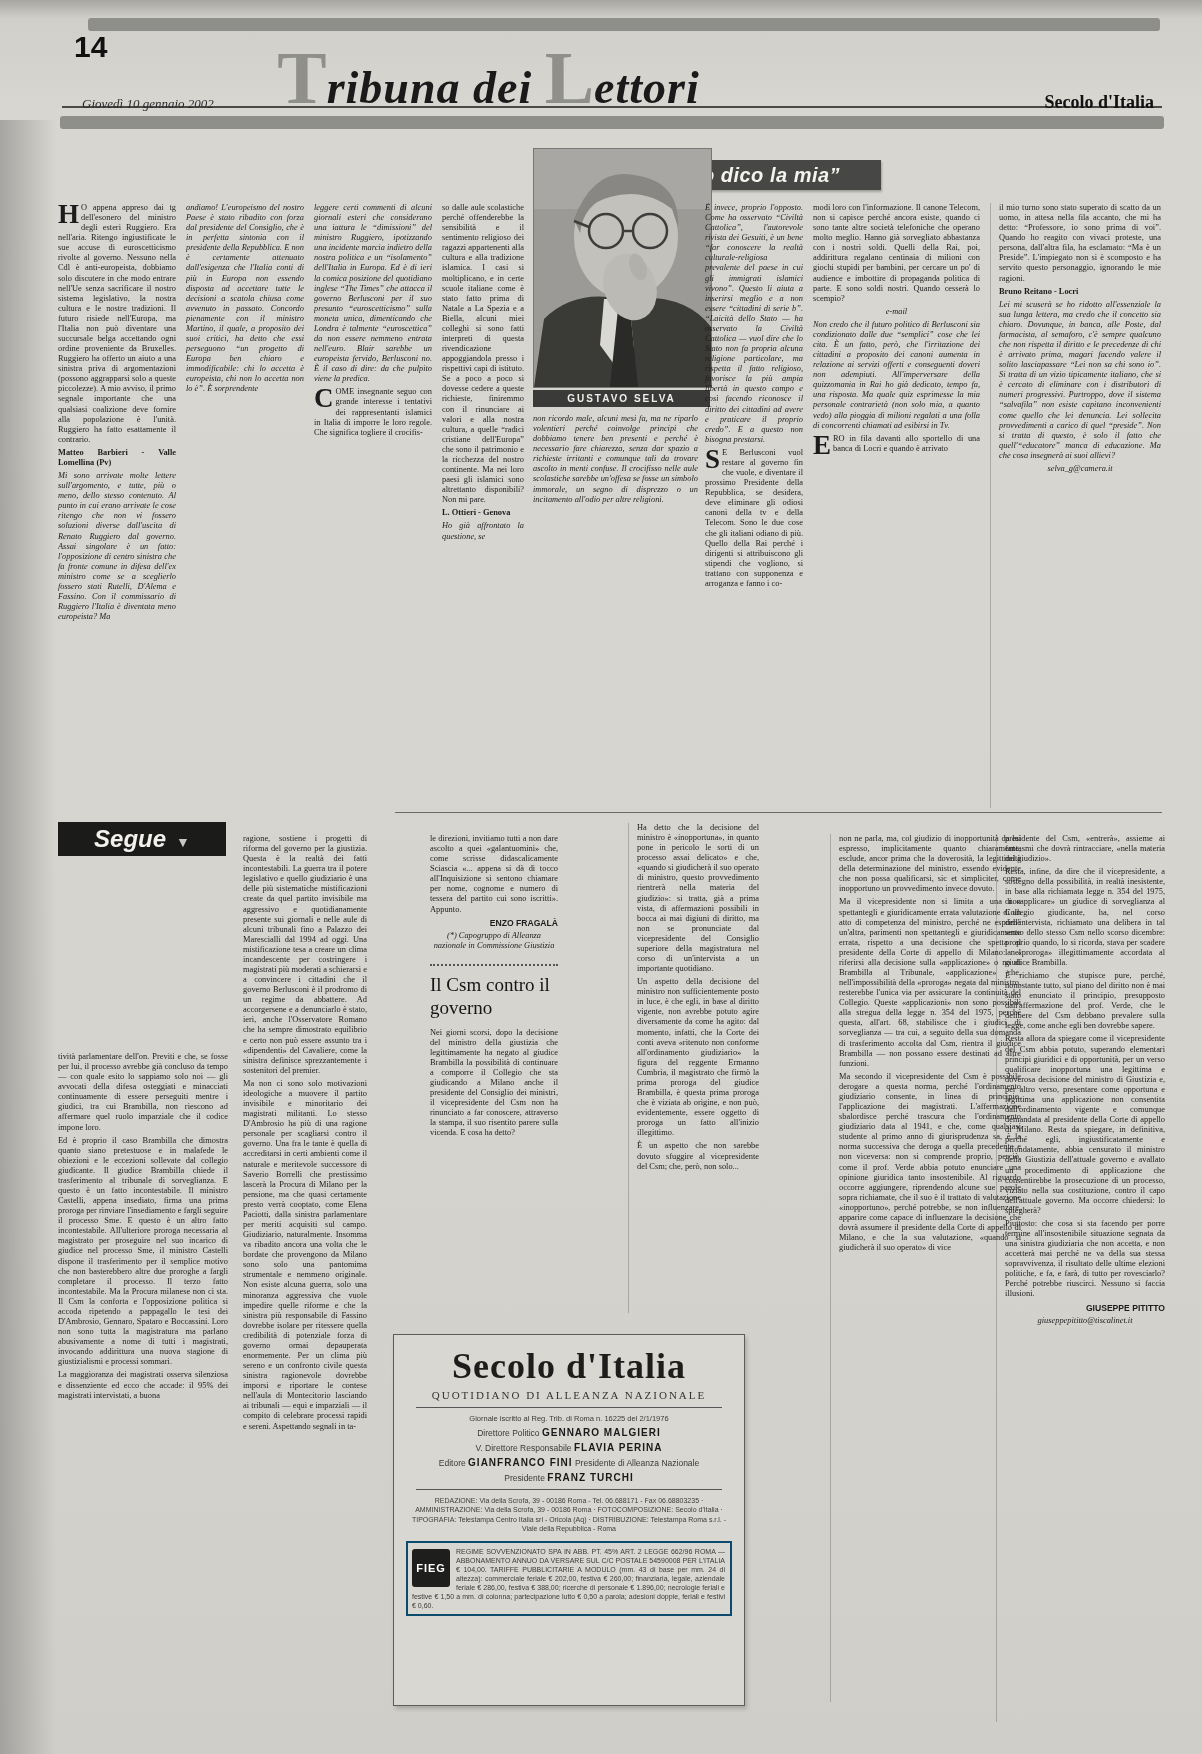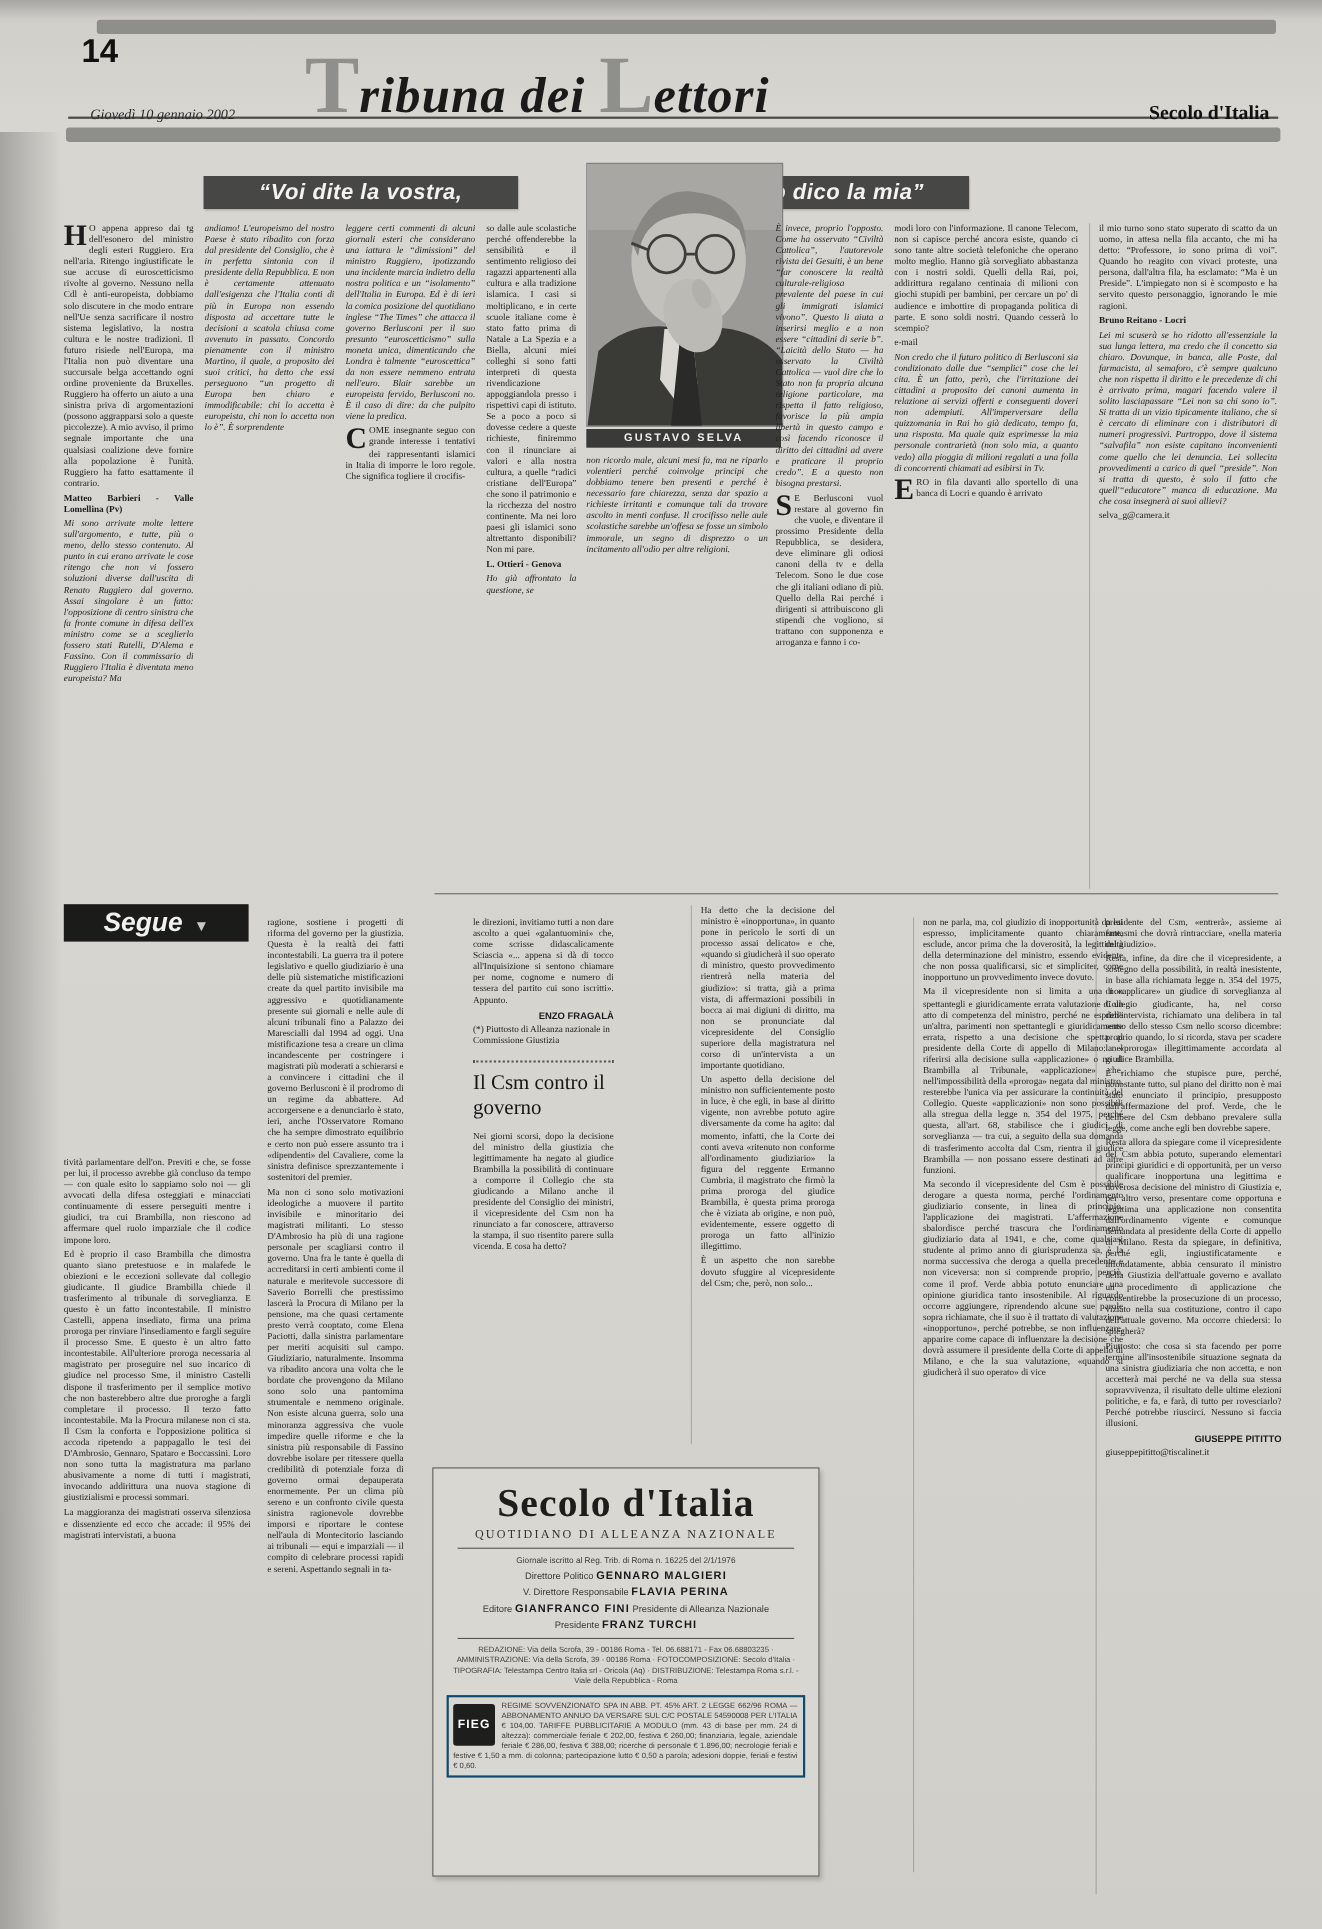--- a/index.html
+++ b/index.html
@@ -22,21 +22,21 @@
           box-shadow:1px 2px 2px rgba(0,0,0,.25);letter-spacing:.5px;}
   #photo{position:absolute;left:475px;top:0;width:177px;height:238px;border:1px solid #777;}
   #photo-cap{position:absolute;left:475px;top:242px;width:177px;height:17px;background:#3a3a38;color:#efefec;
              font:bold 10px "Liberation Sans",sans-serif;line-height:17px;text-align:center;letter-spacing:2px;}
   .col{position:absolute;overflow:hidden;font-size:8.4px;line-height:1.2;text-align:justify;}
   .col p{margin:0 0 3px 0;}
   .pr{font-style:normal;}
   .pi{font-style:italic;}
   .psig{font-weight:bold;font-size:8.4px;}
   .psigr{font-weight:bold;text-align:right;font-size:8.6px;font-family:"Liberation Sans",sans-serif;}
-  .pem{text-align:left;}
+  .pem{font-style:italic;text-align:center;}
   .dc{float:left;font-size:27px;line-height:23px;font-weight:bold;padding-right:2px;}
   .vr{border-left:1px solid rgba(40,40,40,.25);padding-left:8px;}
   
   #bottom{position:absolute;left:58px;top:822px;width:1104px;height:905px;}
   #segue-banner{position:absolute;left:0;top:0;width:168px;height:34px;background:#1b1b1a;color:#f2f1ed;
       font:bold italic 24px "Liberation Sans",sans-serif;line-height:34px;text-align:center;}
   #segue-banner .tri{font-style:normal;font-size:14px;color:#c9c8c4;margin-left:10px;}
   #dalla{position:absolute;left:0;top:34px;width:168px;height:96px;background:#b5b3af;
       font:bold italic 19px "Liberation Serif",serif;color:#3d3d3b;padding:6px 0 0 14px;box-sizing:border-box;line-height:1.35;}
   .dotted{border-top:2px dotted #555;}
@@ -68,21 +68,20 @@
   <div class="pageno">14</div>
 
   <div class="tribuna"><span class="big">T</span><span class="it">ribuna dei </span><span class="big">L</span><span class="it">ettori</span></div>
 
   <div class="thinrule" style="left:62px;top:106px;width:1100px;"></div>
   <div class="dateline">Giovedì 10 gennaio 2002</div>
   <div class="papername">Secolo d'Italia</div>
   <div class="bar" style="left:60px;top:116px;width:1104px;height:13px;"></div>
 
   <div id="letters">
-    <div class="banner" style="left:127px;width:286px;">“Voi dite la vostra,</div>
     <div class="banner" style="left:597px;width:226px;">Io dico la mia”</div>
 
     <div id="photo">
       <svg width="177" height="238" viewBox="0 0 177 238">
         <rect width="177" height="238" fill="#9b9a96"></rect>
         <rect x="0" y="0" width="177" height="60" fill="#a8a7a3"></rect>
         <ellipse cx="92" cy="88" rx="52" ry="62" fill="#c3c1bc"></ellipse>
         <path d="M40 70 Q60 18 100 26 Q146 32 144 78 L138 60 Q110 38 76 48 Q50 54 46 84 Z" fill="#888783"></path>
         <circle cx="72" cy="82" r="17" fill="none" stroke="#3d3d3b" stroke-width="2.5"></circle>
         <circle cx="116" cy="82" r="17" fill="none" stroke="#3d3d3b" stroke-width="2.5"></circle>
@@ -148,21 +147,21 @@
       </div>
     <div class="col" style="left:185px;top:12px;width:124px;height:763px;">
         <p class="pr">ragione, sostiene i progetti di riforma del governo per la giustizia. Questa è la realtà dei fatti incontestabili. La guerra tra il potere legislativo e quello giudiziario è una delle più sistematiche mistificazioni create da quel partito invisibile ma aggressivo e quotidianamente presente sui giornali e nelle aule di alcuni tribunali fino a Palazzo dei Marescialli dal 1994 ad oggi. Una mistificazione tesa a creare un clima incandescente per costringere i magistrati più moderati a schierarsi e a convincere i cittadini che il governo Berlusconi è il prodromo di un regime da abbattere. Ad accorgersene e a denunciarlo è stato, ieri, anche l'Osservatore Romano che ha sempre dimostrato equilibrio e certo non può essere assunto tra i «dipendenti» del Cavaliere, come la sinistra definisce sprezzantemente i sostenitori del premier.</p>
         <p class="pr">Ma non ci sono solo motivazioni ideologiche a muovere il partito invisibile e minoritario dei magistrati militanti. Lo stesso D'Ambrosio ha più di una ragione personale per scagliarsi contro il governo. Una fra le tante è quella di accreditarsi in certi ambienti come il naturale e meritevole successore di Saverio Borrelli che prestissimo lascerà la Procura di Milano per la pensione, ma che quasi certamente presto verrà cooptato, come Elena Paciotti, dalla sinistra parlamentare per meriti acquisiti sul campo. Giudiziario, naturalmente. Insomma va ribadito ancora una volta che le bordate che provengono da Milano sono solo una pantomima strumentale e nemmeno originale. Non esiste alcuna guerra, solo una minoranza aggressiva che vuole impedire quelle riforme e che la sinistra più responsabile di Fassino dovrebbe isolare per ritessere quella credibilità di potenziale forza di governo ormai depauperata enormemente. Per un clima più sereno e un confronto civile questa sinistra ragionevole dovrebbe imporsi e riportare le contese nell'aula di Montecitorio lasciando ai tribunali — equi e imparziali — il compito di celebrare processi rapidi e sereni. Aspettando segnali in ta-</p>
       </div>
 
     <div style="position:absolute;left:372px;top:12px;width:128px;height:500px;overflow:hidden;">
       <div class="col" style="position:static;width:128px;">
           <p class="pr">le direzioni, invitiamo tutti a non dare ascolto a quei «galantuomini» che, come scrisse didascalicamente Sciascia «... appena si dà di tocco all'Inquisizione si sentono chiamare per nome, cognome e numero di tessera del partito cui sono iscritti». Appunto.</p>
           <p class="psigr">ENZO FRAGALÀ</p>
-          <p class="pem">(*) Piuttosto di Alleanza nazionale in Commissione Giustizia</p>
+          <p class="pem">(*) Capogruppo di Alleanza nazionale in Commissione Giustizia</p>
         </div>
       <div class="dotted" style="margin-top:10px;"></div>
       <div class="headline2">Il Csm contro il governo</div>
       <div class="col" style="position:static;width:128px;">
           <p class="pr">Nei giorni scorsi, dopo la decisione del ministro della giustizia che legittimamente ha negato al giudice Brambilla la possibilità di continuare a comporre il Collegio che sta giudicando a Milano anche il presidente del Consiglio dei ministri, il vicepresidente del Csm non ha rinunciato a far conoscere, attraverso la stampa, il suo risentito parere sulla vicenda. E cosa ha detto?</p>
         </div>
     </div>
 
     <div class="col vr" style="left:570px;top:1px;width:122px;height:490px;">
         <p class="pr">Ha detto che la decisione del ministro è «inopportuna», in quanto pone in pericolo le sorti di un processo assai delicato» e che, «quando si giudicherà il suo operato di ministro, questo provvedimento rientrerà nella materia del giudizio»: si tratta, già a prima vista, di affermazioni possibili in bocca ai mai digiuni di diritto, ma non se pronunciate dal vicepresidente del Consiglio superiore della magistratura nel corso di un'intervista a un importante quotidiano.</p>

